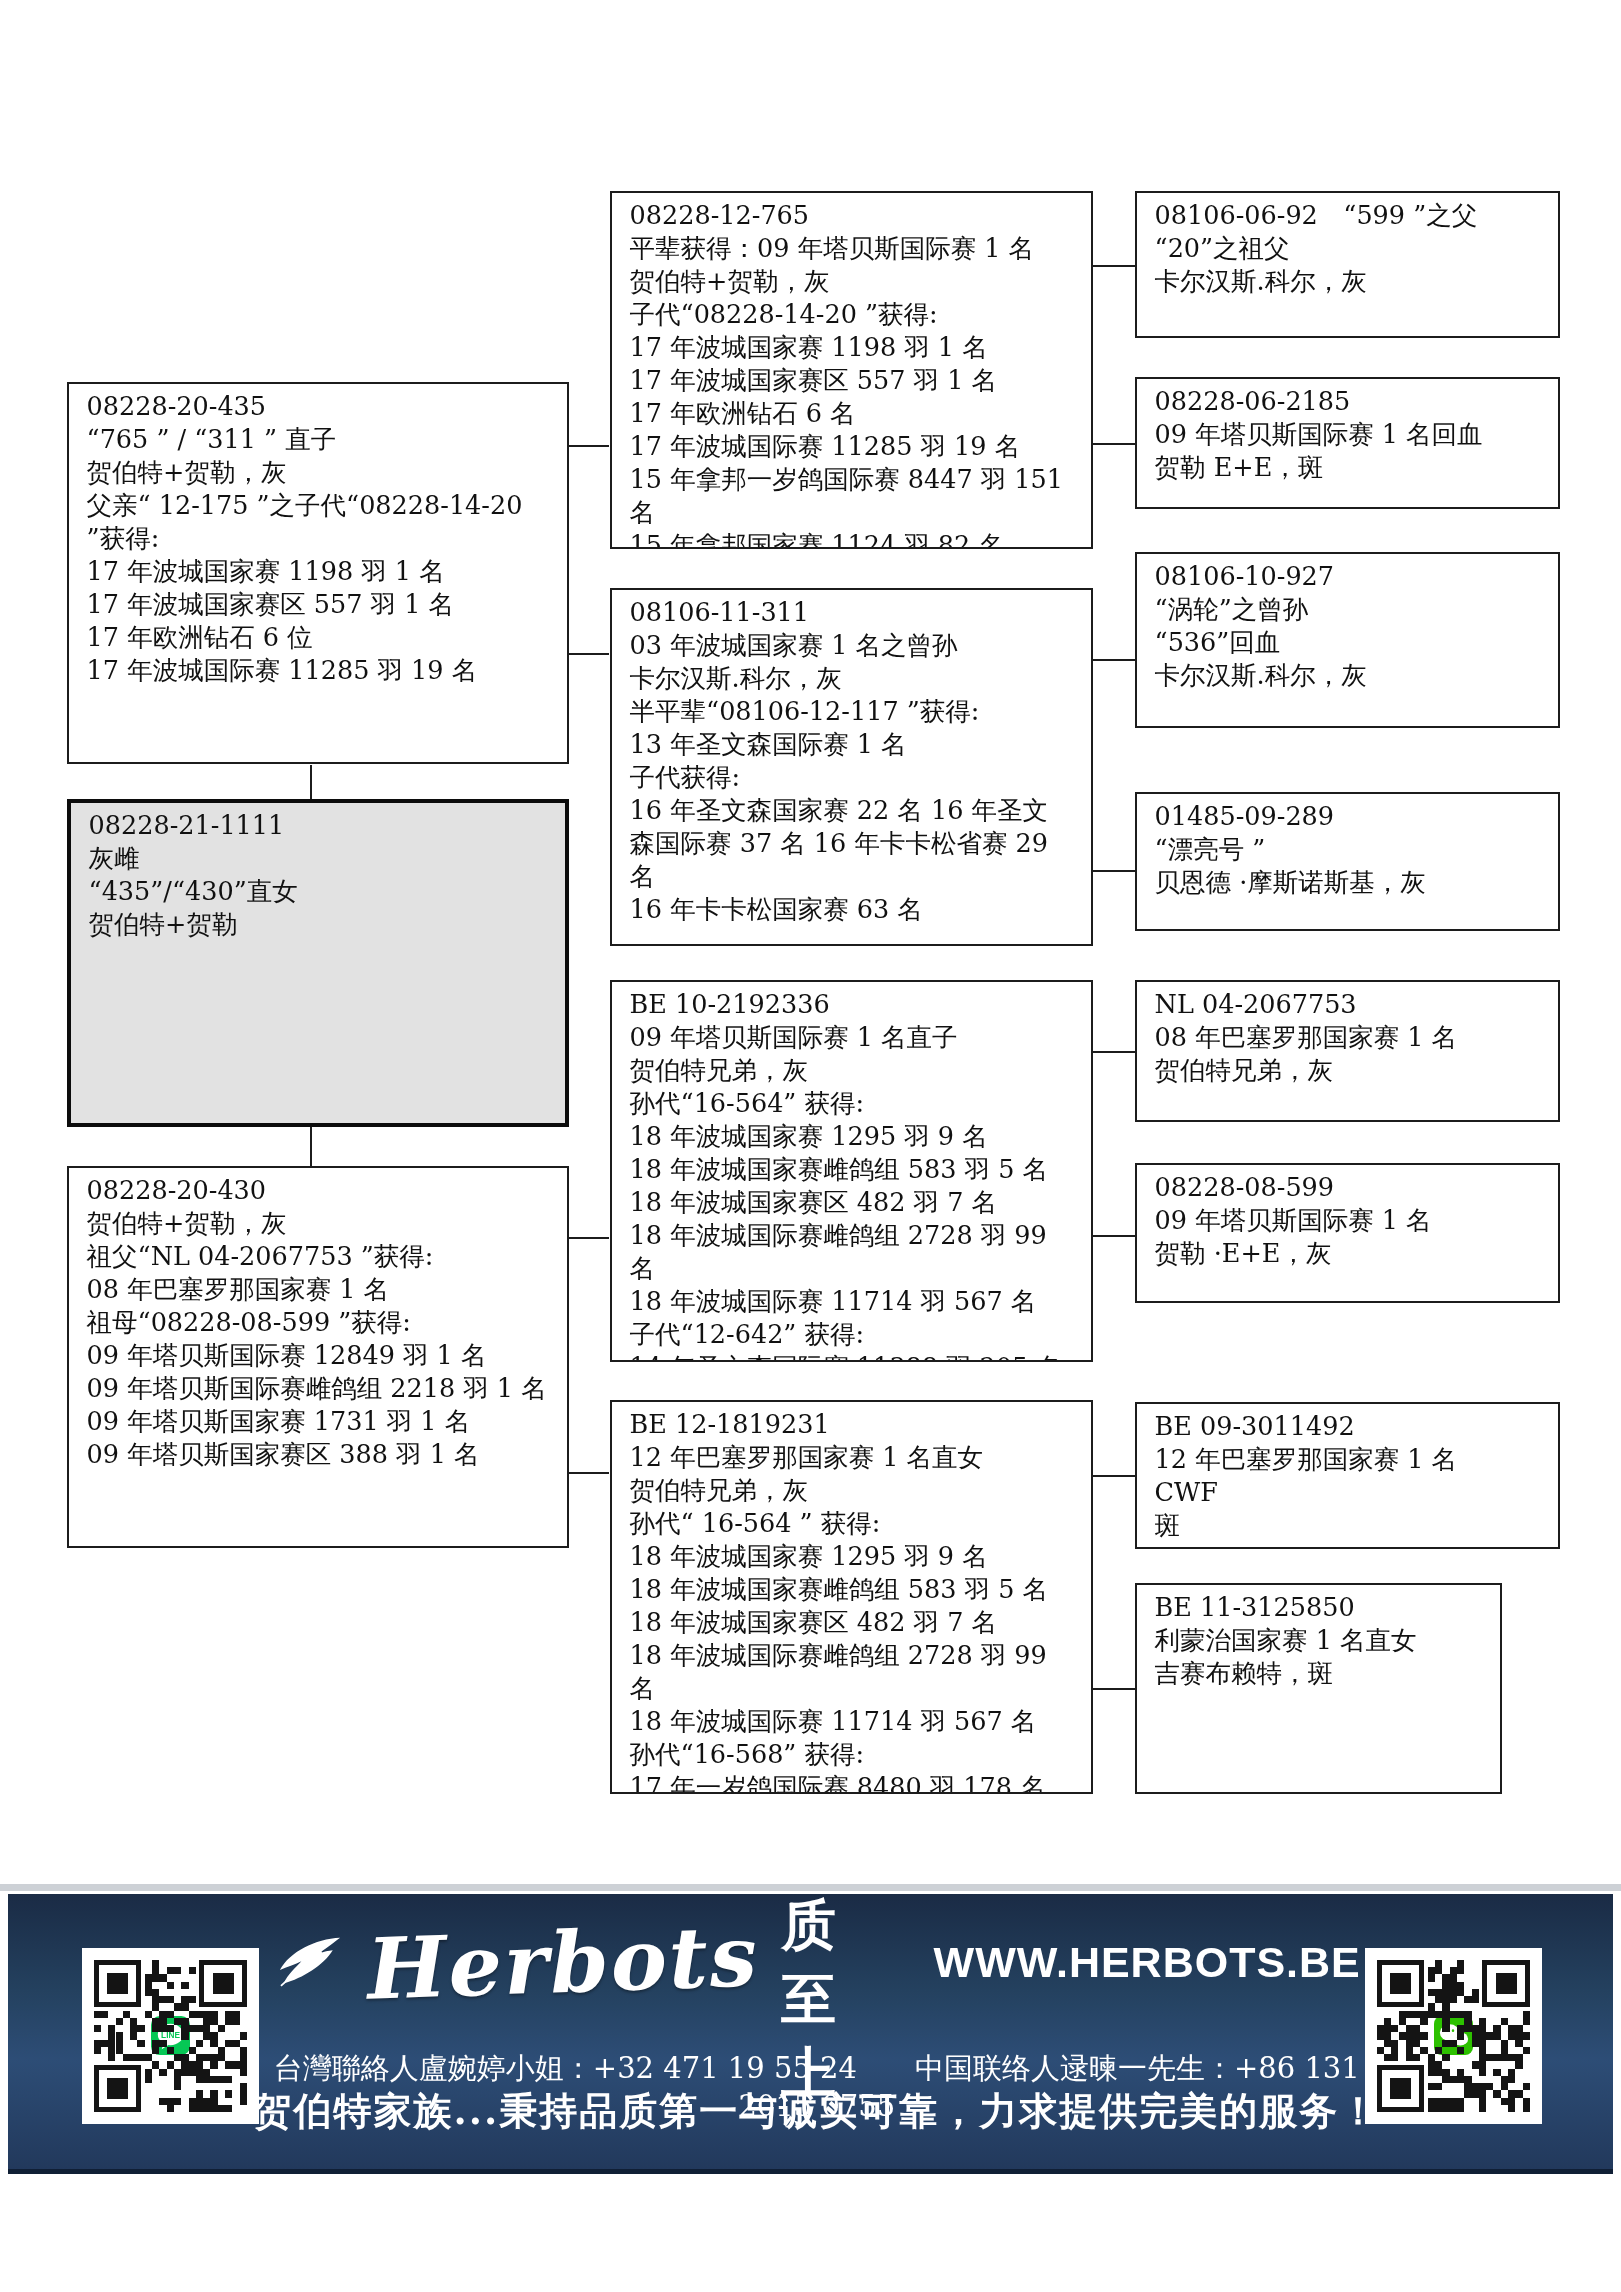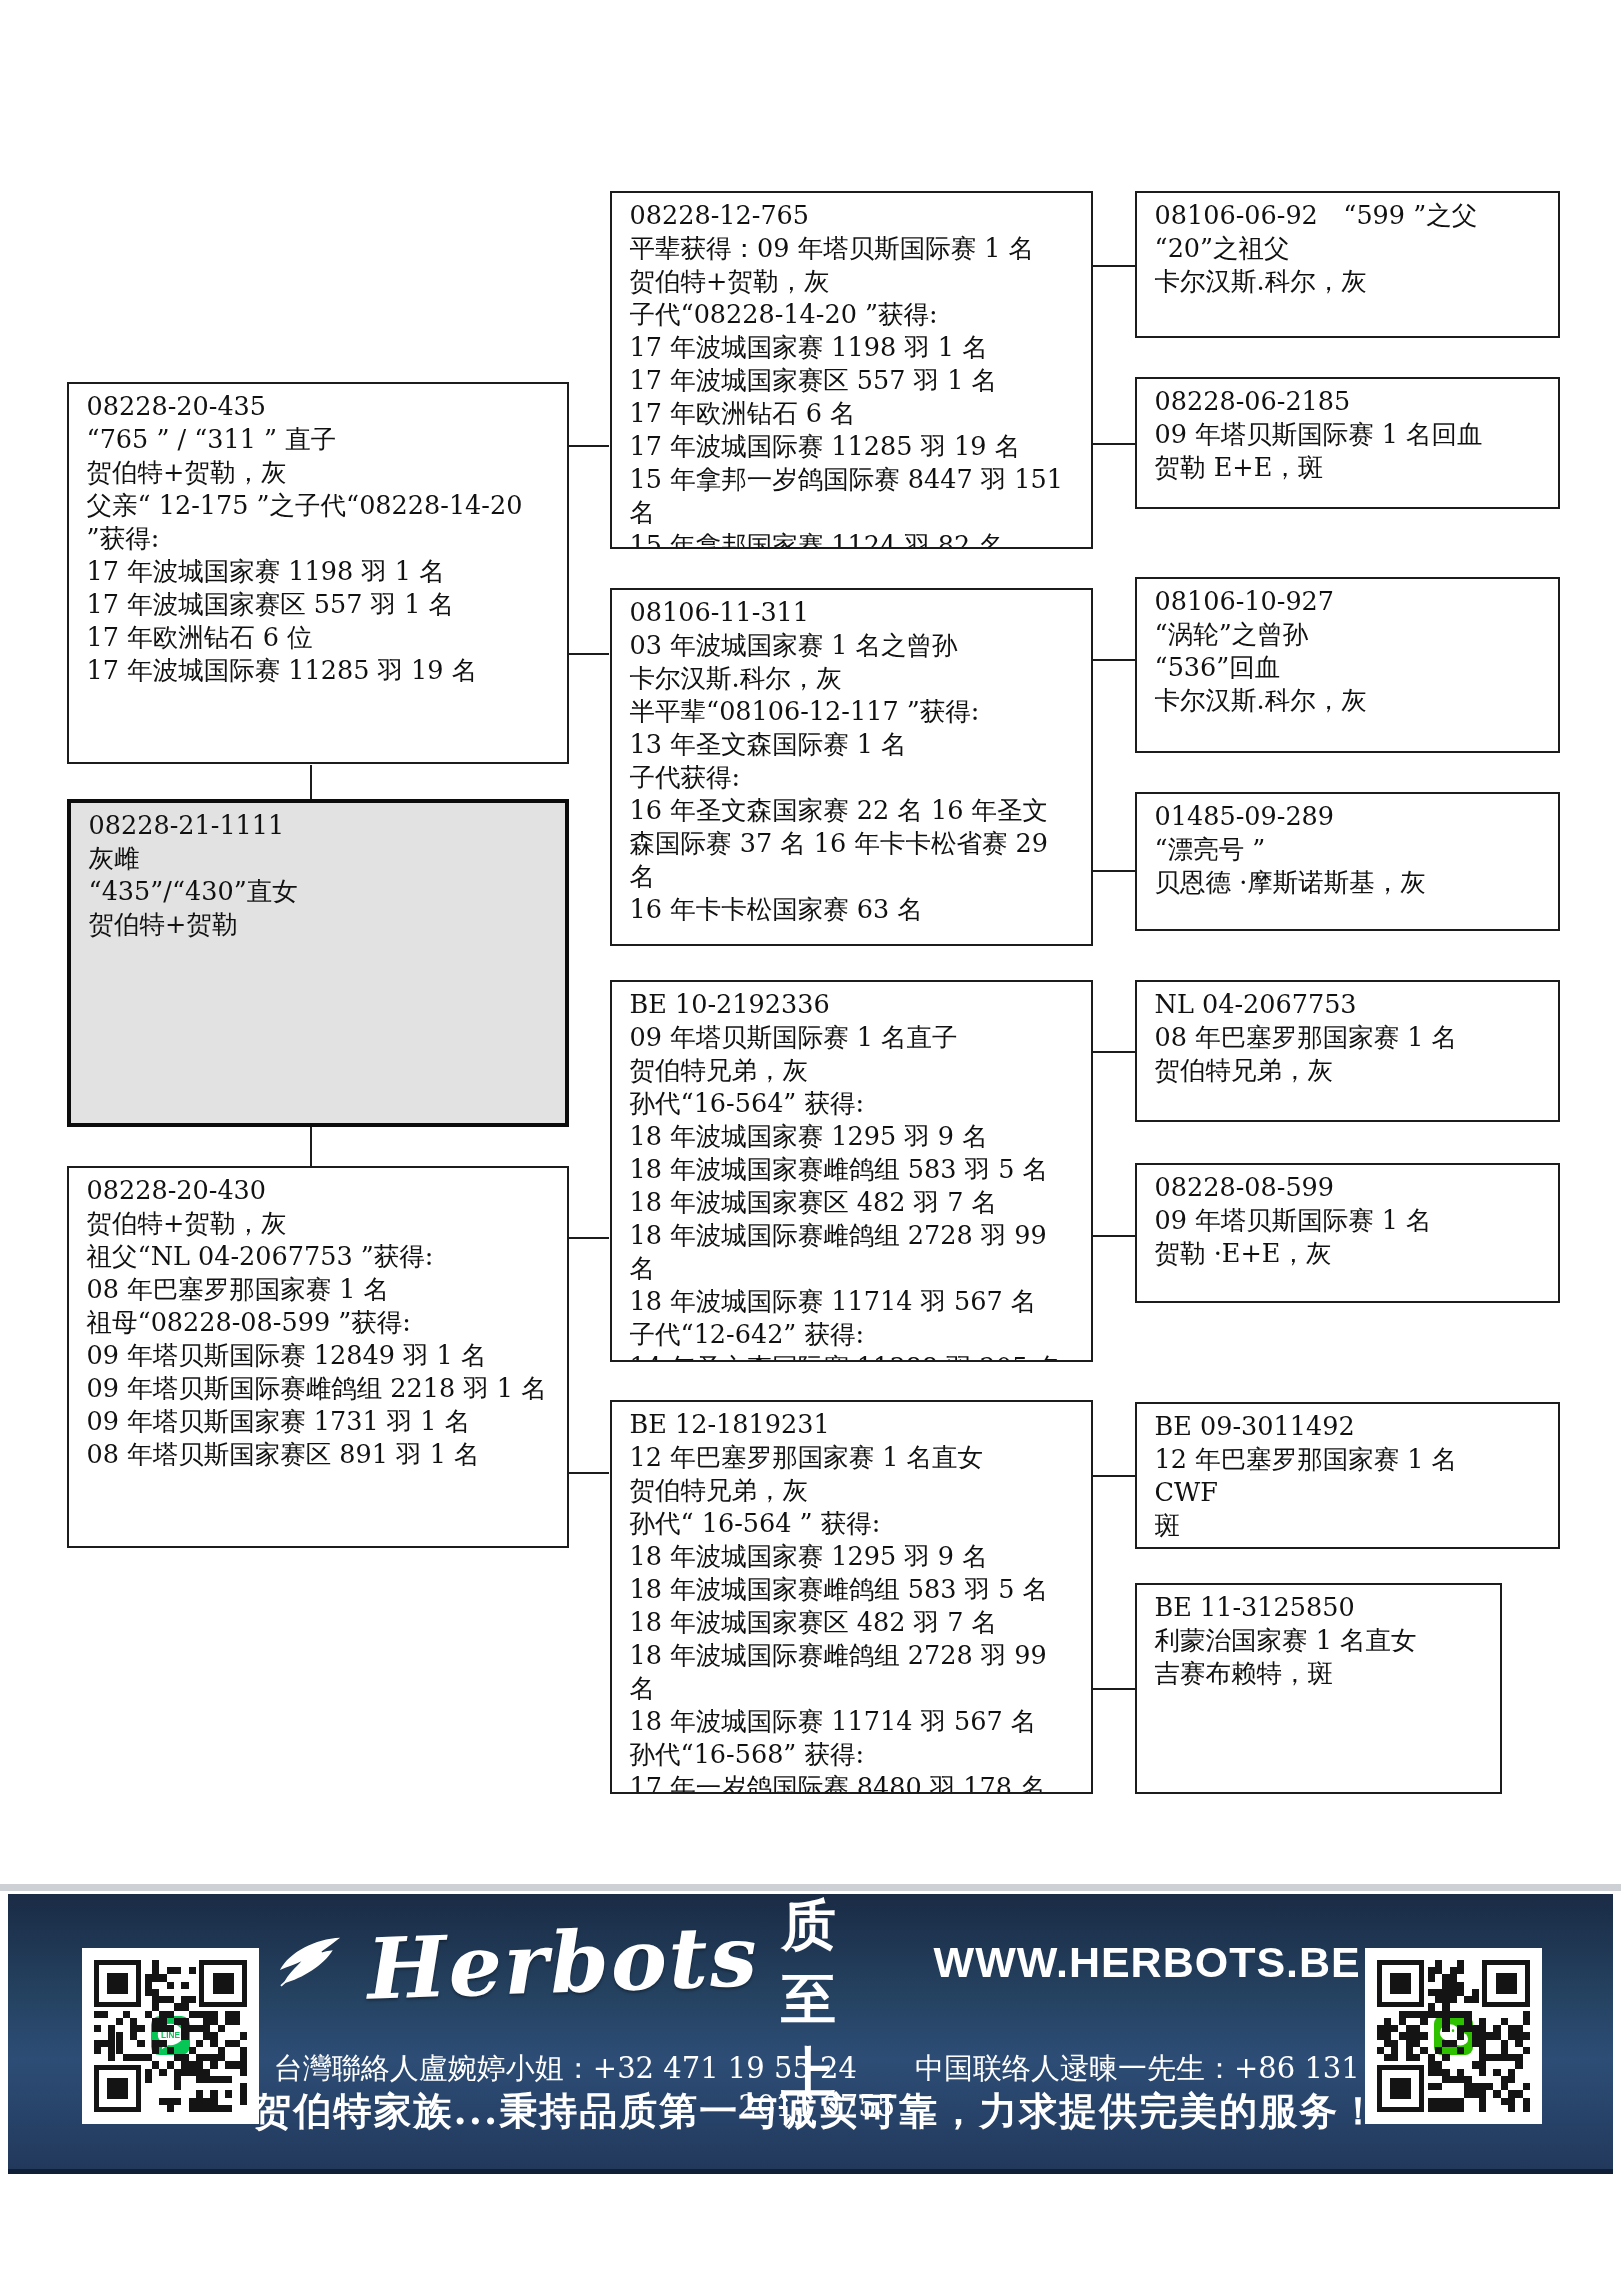--- a/index.html
+++ b/index.html
@@ -70,21 +70,21 @@
 
 <div class="box" style="left:67px;top:1166px;width:502px;height:382px">
     <div class="bline">08228-20-430</div>
     <div class="bline">贺伯特+贺勒，灰</div>
     <div class="bline">祖父“NL 04-2067753 ”获得:</div>
     <div class="bline">08 年巴塞罗那国家赛 1 名</div>
     <div class="bline">祖母“08228-08-599 ”获得:</div>
     <div class="bline">09 年塔贝斯国际赛 12849 羽 1 名</div>
     <div class="bline">09 年塔贝斯国际赛雌鸽组 2218 羽 1 名</div>
     <div class="bline">09 年塔贝斯国家赛 1731 羽 1 名</div>
-    <div class="bline">08 年塔贝斯国家赛区 891 羽 1 名</div>
+    <div class="bline">09 年塔贝斯国家赛区 388 羽 1 名</div>
   </div>
 
 <div class="box" style="left:610px;top:191px;width:483px;height:358px">
     <div class="bline">08228-12-765</div>
     <div class="bline">平辈获得：09 年塔贝斯国际赛 1 名</div>
     <div class="bline">贺伯特+贺勒，灰</div>
     <div class="bline">子代“08228-14-20 ”获得:</div>
     <div class="bline">17 年波城国家赛 1198 羽 1 名</div>
     <div class="bline">17 年波城国家赛区 557 羽 1 名</div>
     <div class="bline">17 年欧洲钻石 6 名</div>
@@ -137,21 +137,21 @@
     <div class="bline">“20”之祖父</div>
     <div class="bline">卡尔汉斯.科尔，灰</div>
   </div>
 
 <div class="box" style="left:1135px;top:377px;width:425px;height:132px">
     <div class="bline">08228-06-2185</div>
     <div class="bline">09 年塔贝斯国际赛 1 名回血</div>
     <div class="bline">贺勒 E+E，斑</div>
   </div>
 
-<div class="box" style="left:1135px;top:577px;width:425px;height:176px">
+<div class="box" style="left:1135px;top:552px;width:425px;height:176px">
     <div class="bline">08106-10-927</div>
     <div class="bline">“涡轮”之曾孙</div>
     <div class="bline">“536”回血</div>
     <div class="bline">卡尔汉斯.科尔，灰</div>
   </div>
 
 <div class="box" style="left:1135px;top:792px;width:425px;height:139px">
     <div class="bline">01485-09-289</div>
     <div class="bline">“漂亮号 ”</div>
     <div class="bline">贝恩德 ·摩斯诺斯基，灰</div>

